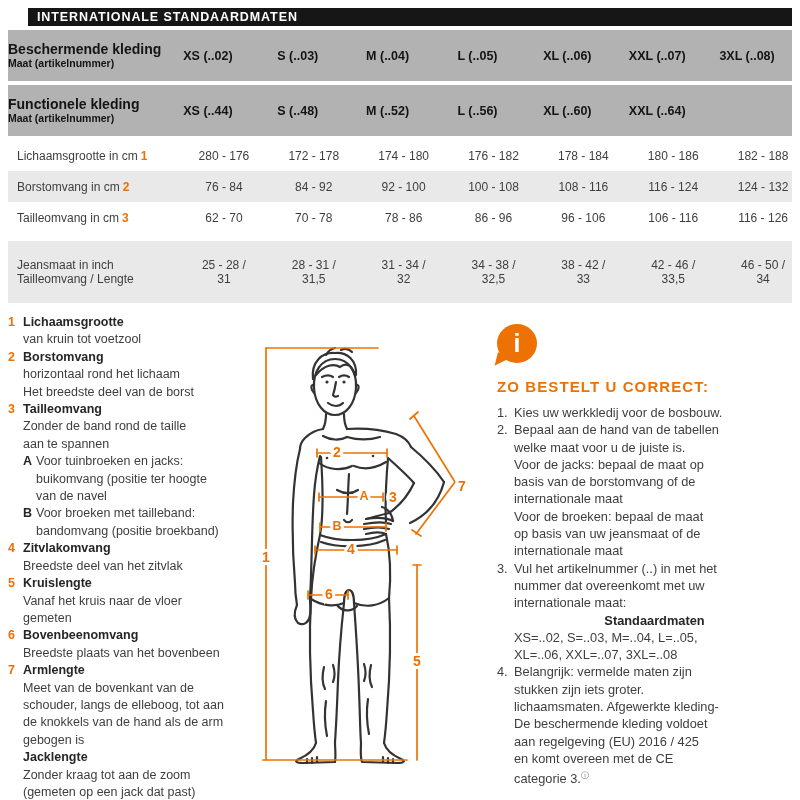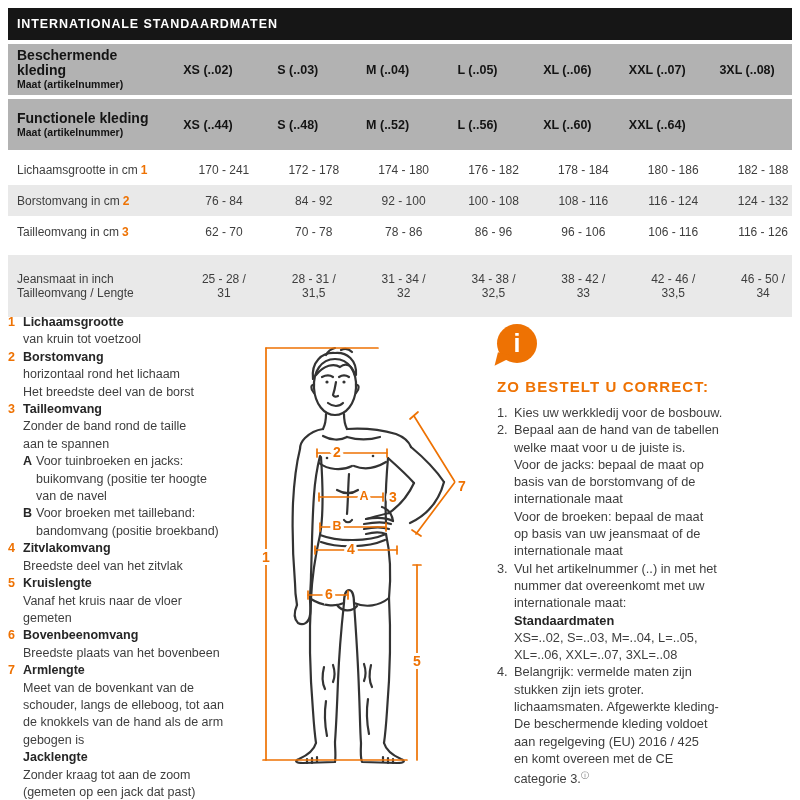--- a/index.html
+++ b/index.html
@@ -1,25 +1,25 @@
 <!DOCTYPE html>
 <html><head>
 <meta charset="utf-8">
 <style>
   html,body{margin:0;padding:0;background:#ffffff;}
   .page{position:relative;width:800px;height:800px;background:#fff;overflow:hidden;
         font-family:"Liberation Sans",sans-serif;}
 
   
   .table-wrap{position:absolute;left:8px;top:8px;width:784px;}
-  .titlebar{height:32px;background:#161616;color:#fff;display:flex;align-items:center;
-            padding-left:9px;font-weight:bold;font-size:12.5px;letter-spacing:.9px;margin-bottom:4px;}
+  .titlebar{height:18px;background:#161616;color:#fff;display:flex;align-items:center;
+            padding-left:9px;font-weight:bold;font-size:12.5px;letter-spacing:.9px;margin-bottom:4px;margin-left:20px;}
   .thead{background:#b2b2b2;height:51px;display:grid;grid-template-columns:155px repeat(7,1fr);
          align-items:center;margin-bottom:4px;}
-  .th-label{padding-left:9px;}
+  .th-label{}
   .th-main{font-weight:bold;font-size:14px;color:#141414;line-height:15px;}
   .th-sub{font-weight:bold;font-size:10.5px;color:#141414;line-height:13px;}
   .th-cell{text-align:center;font-weight:bold;font-size:12.5px;color:#141414;}
   .trow{height:31px;display:grid;grid-template-columns:155px repeat(7,1fr);
         align-items:center;font-size:12px;color:#3e3e3e;gap:32px;}
   .trow.alt{background:#e9e9e9;}
   .trow.jeans{height:62px;margin-top:8px;}
   .tr-label{padding-left:9px;line-height:14px;}
   .ref{color:#ee7203;font-weight:bold;margin-left:3px;}
   .td{text-align:center;}
@@ -41,21 +41,21 @@
 
   
   .info{position:absolute;left:497px;top:324px;width:298px;}
   .bubble{position:relative;width:40px;height:39px;background:#ee7203;border-radius:50%;
           display:flex;align-items:center;justify-content:center;color:#fff;font-weight:bold;font-size:25px;}
   .bubble:after{content:"";position:absolute;left:-1px;bottom:-5px;width:0;height:0;border-style:solid;
           border-width:14px 16px 0 0;border-color:#ee7203 transparent transparent transparent;transform:rotate(14deg);}
   .info-heading{margin-top:15px;color:#ee7203;font-weight:bold;font-size:15px;letter-spacing:1.1px;}
   .info-list{margin-top:9px;font-size:12.8px;color:#3e3e3e;line-height:17.3px;}
   .info-item{display:grid;grid-template-columns:17px 1fr;}
-  .bold-line{font-weight:bold;color:#262626;}
+  .bold-line{font-weight:bold;color:#262626;text-align:center;}
   sup.fn{font-size:8px;color:#6e6e6e;}
 </style>
 </head>
 <body>
 
 <div class="page">
 
   <div class="table-wrap">
     <div class="titlebar">
       <span>INTERNATIONALE STANDAARDMATEN</span>
@@ -86,21 +86,21 @@
       <div class="th-cell">L (..56)</div>
       <div class="th-cell">XL (..60)</div>
       <div class="th-cell">XXL (..64)</div>
       <div class="th-cell"></div>
     </div>
 
     <div class="trow">
       <div class="tr-label">
         <span>Lichaamsgrootte in cm</span><span class="ref">1</span>
       </div>
-      <div class="td">170 - 241</div>
+      <div class="td">280 - 176</div>
       <div class="td">172 - 178</div>
       <div class="td">174 - 180</div>
       <div class="td">176 - 182</div>
       <div class="td">178 - 184</div>
       <div class="td">180 - 186</div>
       <div class="td">182 - 188</div>
     </div>
 
     <div class="trow alt">
       <div class="tr-label">

